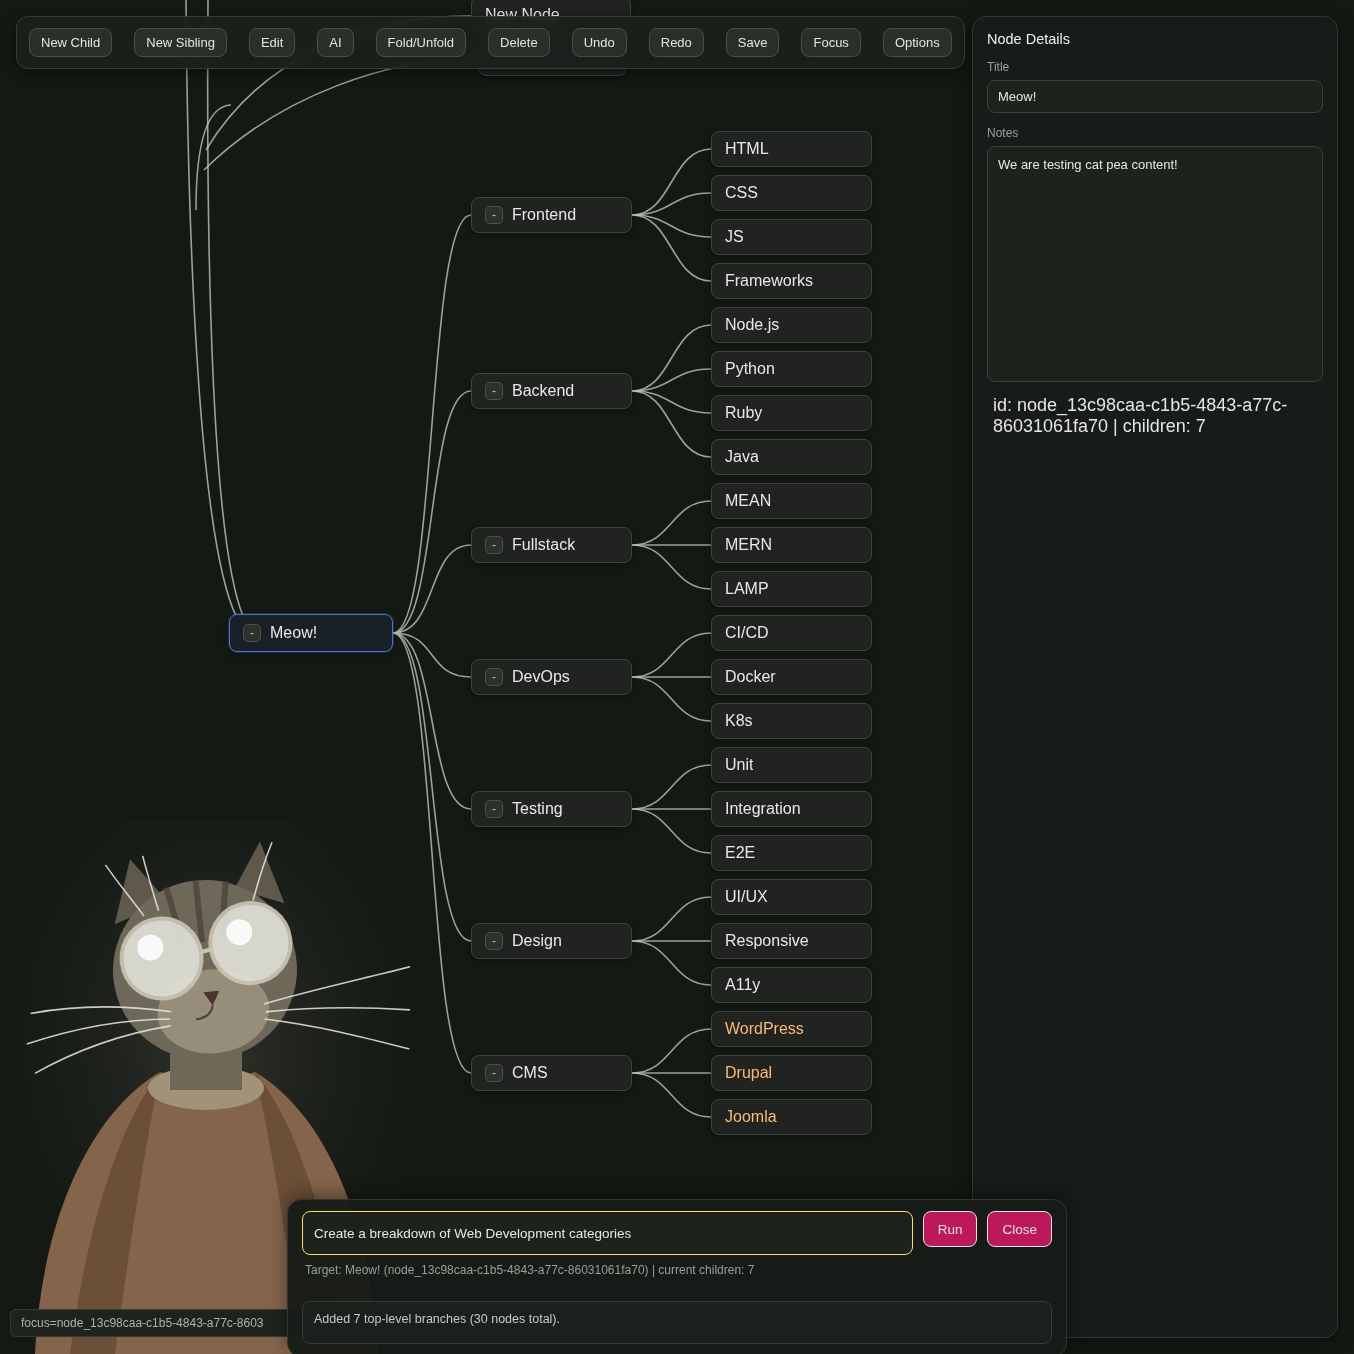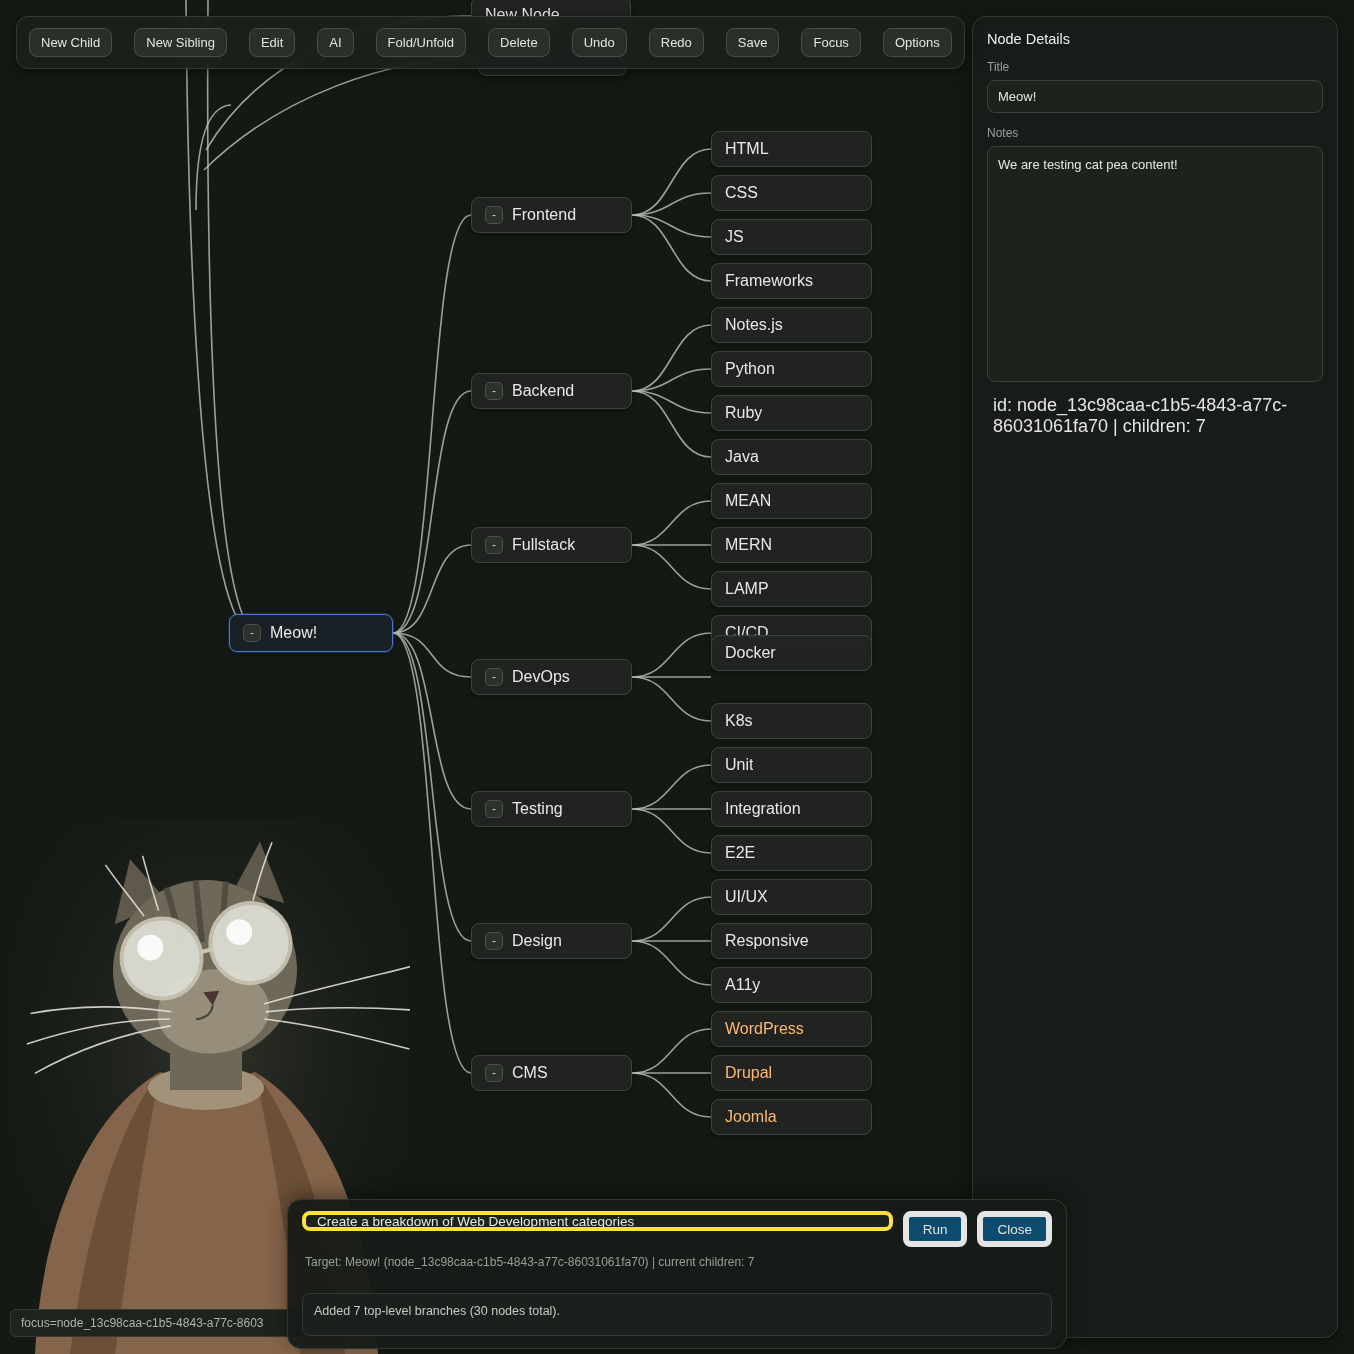--- a/index.html
+++ b/index.html
@@ -80,26 +80,26 @@
 
   
   #prompt {
     position:absolute; left:287px; top:1199px; width:780px; z-index:11;
     background:rgba(24,28,24,0.97); border:1px solid #31372f; border-radius:14px;
     padding:11px 14px 12px 14px;
     box-shadow:0 -4px 18px rgba(0,0,0,0.4);
   }
   .prompt-row { display:flex; gap:10px; }
   .prompt-input {
-    flex:1; height:20px; background:#1d221d; border:4px solid #fde047;
+    flex:1; height:44px; background:#1d221d; border:1px solid #fde047;
     border-radius:8px; color:#e6e8e5; font-size:13.5px; padding:0 11px;
     font-family:inherit;
   }
   .prompt-btn {
-    height:36px; padding:0 14px; background:#0c4a6e; border:6px solid #e5e5e5;
+    height:36px; padding:0 14px; background:#be185d; border:1px solid #e5e5e5;
     border-radius:8px; color:#e2e5e1; font-size:13.5px; font-family:inherit; cursor:pointer;
   }
   .target-line { font-size:12px; color:#989e98; margin:8px 0 0 3px; }
   .output-box {
     margin-top:24px; background:#1c201c; border:1px solid #343a34; border-radius:8px;
     padding:10px 11px; font-size:12.5px; color:#c6cac5; min-height:43px;
   }
 
   
   #statusbar {
@@ -254,21 +254,21 @@
       <span class="nlabel">CSS</span>
     </div>
   <div class="node" style="left:711px;top:219px">
       <span class="nlabel">JS</span>
     </div>
   <div class="node" style="left:711px;top:263px">
       <span class="nlabel">Frameworks</span>
     </div>
 
   <div class="node" style="left:711px;top:307px">
-      <span class="nlabel">Notes.js</span>
+      <span class="nlabel">Node.js</span>
     </div>
   <div class="node" style="left:711px;top:351px">
       <span class="nlabel">Python</span>
     </div>
   <div class="node" style="left:711px;top:395px">
       <span class="nlabel">Ruby</span>
     </div>
   <div class="node" style="left:711px;top:439px">
       <span class="nlabel">Java</span>
     </div>
@@ -279,21 +279,21 @@
   <div class="node" style="left:711px;top:527px">
       <span class="nlabel">MERN</span>
     </div>
   <div class="node" style="left:711px;top:571px">
       <span class="nlabel">LAMP</span>
     </div>
 
   <div class="node" style="left:711px;top:615px">
       <span class="nlabel">CI/CD</span>
     </div>
-  <div class="node" style="left:711px;top:635px">
+  <div class="node" style="left:711px;top:659px">
       <span class="nlabel">Docker</span>
     </div>
   <div class="node" style="left:711px;top:703px">
       <span class="nlabel">K8s</span>
     </div>
 
   <div class="node" style="left:711px;top:747px">
       <span class="nlabel">Unit</span>
     </div>
   <div class="node" style="left:711px;top:791px">

